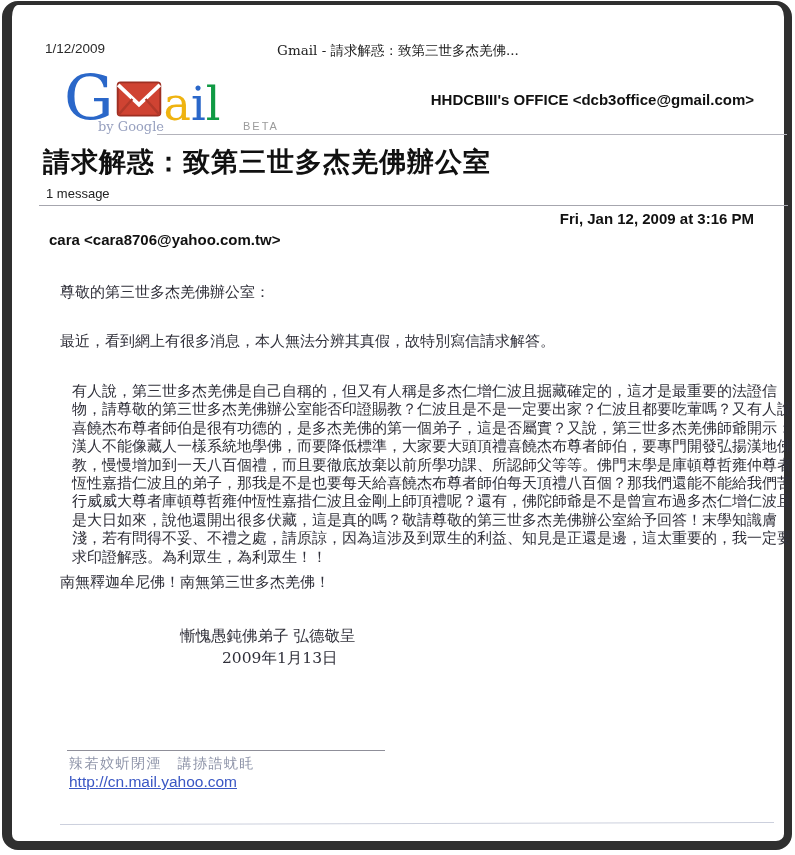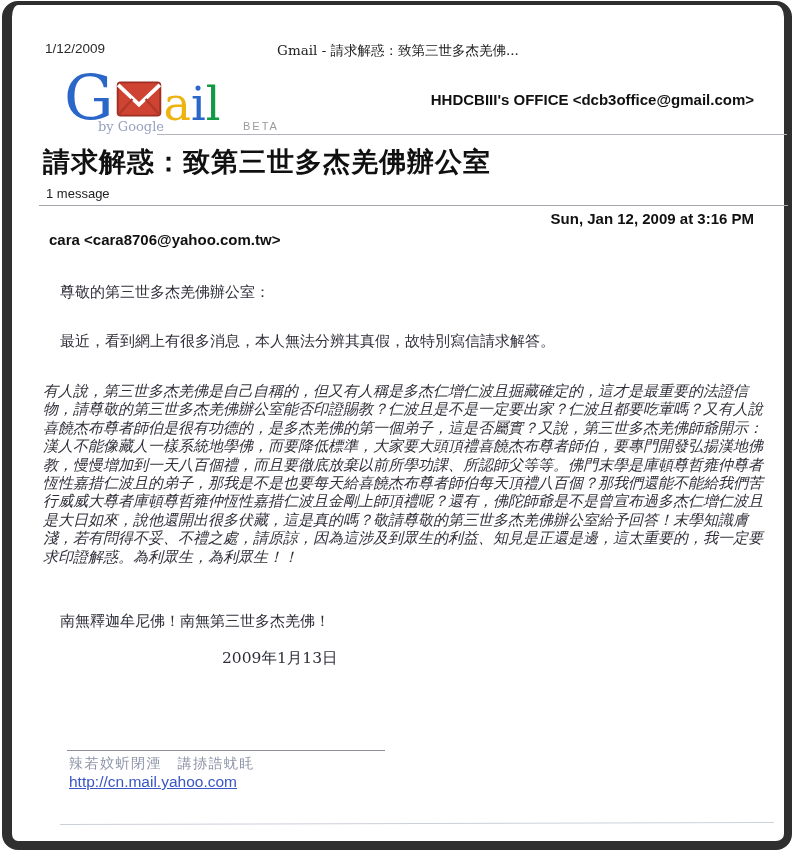--- a/index.html
+++ b/index.html
@@ -111,26 +111,25 @@
 
   
   .cjk {
     font-family: "DejaVu Serif", serif;
     color: #30303a;
     font-size: 15px;
   }
   .salutation   { left: 48px; top: 278px; }
   .para-intro   { left: 48px; top: 327px; }
   .para-main    {
-    left: 31px; top: 377px;
+    left: 60px; top: 377px;
     line-height: 18.4px;
     white-space: pre;
-    font-style: italic;
-  }
-  .para-homage  { left: 48px; top: 607px; }
+  }
+  .para-homage  { left: 48px; top: 568px; }
   .sign-name    { left: 168px; top: 621px; font-size: 15.5px; }
   .sign-date    { left: 210px; top: 643px; font-size: 15.5px; }
 
   
   .footer-tagline {
     left: 57px; top: 750px;
     font-family: Liberation Serif, serif;
     font-size: 14px; color: #8d93a8;
     letter-spacing: 1.5px;
   }
@@ -171,35 +170,36 @@
     <div class="abs account-header">HHDCBIII's OFFICE &lt;dcb3office@gmail.com&gt;</div>
 
     <div class="abs divider rule-header"></div>
 
     <div class="abs subject-title">請求解惑：致第三世多杰羌佛辦公室</div>
     <div class="abs message-count">1 message</div>
 
     <div class="abs divider rule-subject"></div>
 
     <div class="abs sender">cara &lt;cara8706@yahoo.com.tw&gt;</div>
-    <div class="abs message-date">Sun, Jan 12, 2009 at 3:16 PM</div>
+    <div class="abs message-date">Fri, Jan 12, 2009 at 3:16 PM</div>
 
     <div class="abs cjk salutation">尊敬的第三世多杰羌佛辦公室：</div>
     <div class="abs cjk para-intro">最近，看到網上有很多消息，本人無法分辨其真假，故特別寫信請求解答。</div>
     <div class="abs cjk para-main">有人說，第三世多杰羌佛是自己自稱的，但又有人稱是多杰仁增仁波且掘藏確定的，這才是最重要的法證信
 物，請尊敬的第三世多杰羌佛辦公室能否印證賜教？仁波且是不是一定要出家？仁波且都要吃葷嗎？又有人說
 喜饒杰布尊者師伯是很有功德的，是多杰羌佛的第一個弟子，這是否屬實？又說，第三世多杰羌佛師爺開示：
 漢人不能像藏人一樣系統地學佛，而要降低標準，大家要大頭頂禮喜饒杰布尊者師伯，要專門開發弘揚漢地佛
 教，慢慢增加到一天八百個禮，而且要徹底放棄以前所學功課、所認師父等等。佛門末學是庫頓尊哲雍仲尊者
 恆性嘉措仁波且的弟子，那我是不是也要每天給喜饒杰布尊者師伯每天頂禮八百個？那我們還能不能給我們苦
 行威威大尊者庫頓尊哲雍仲恆性嘉措仁波且金剛上師頂禮呢？還有，佛陀師爺是不是曾宣布過多杰仁增仁波且
 是大日如來，說他還開出很多伏藏，這是真的嗎？敬請尊敬的第三世多杰羌佛辦公室給予回答！末學知識膚
 淺，若有問得不妥、不禮之處，請原諒，因為這涉及到眾生的利益、知見是正還是邊，這太重要的，我一定要
 求印證解惑。為利眾生，為利眾生！！</div>
     <div class="abs cjk para-homage">南無釋迦牟尼佛！南無第三世多杰羌佛！</div>
+    <div class="abs cjk sign-name">慚愧愚鈍佛弟子 弘德敬呈</div>
     <div class="abs cjk sign-date">2009年1月13日</div>
 
     <div class="abs divider rule-footer"></div>
     <div class="abs footer-tagline">辣若妏蚚閉湮　講捇誥蚘眊</div>
     <a class="abs footer-link">http://cn.mail.yahoo.com</a>
 
     <div class="abs divider rule-bottom"></div>
 
   </div>
 </div>

